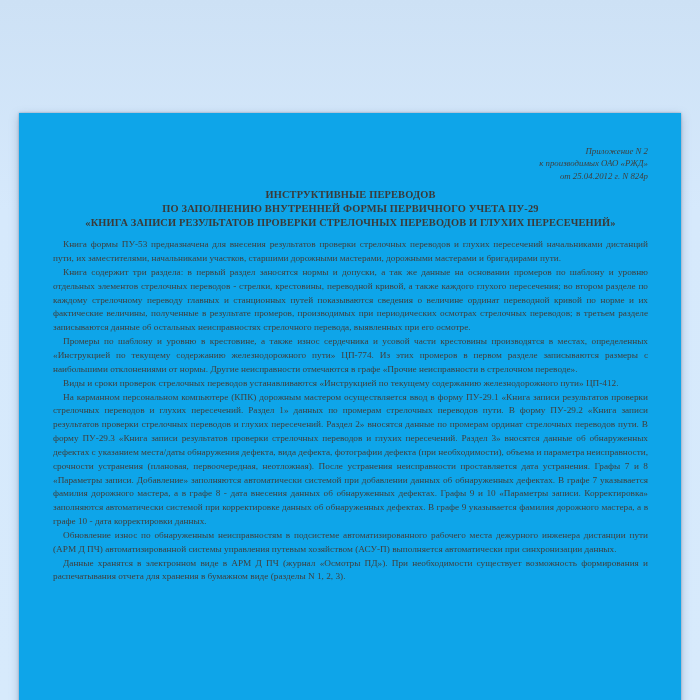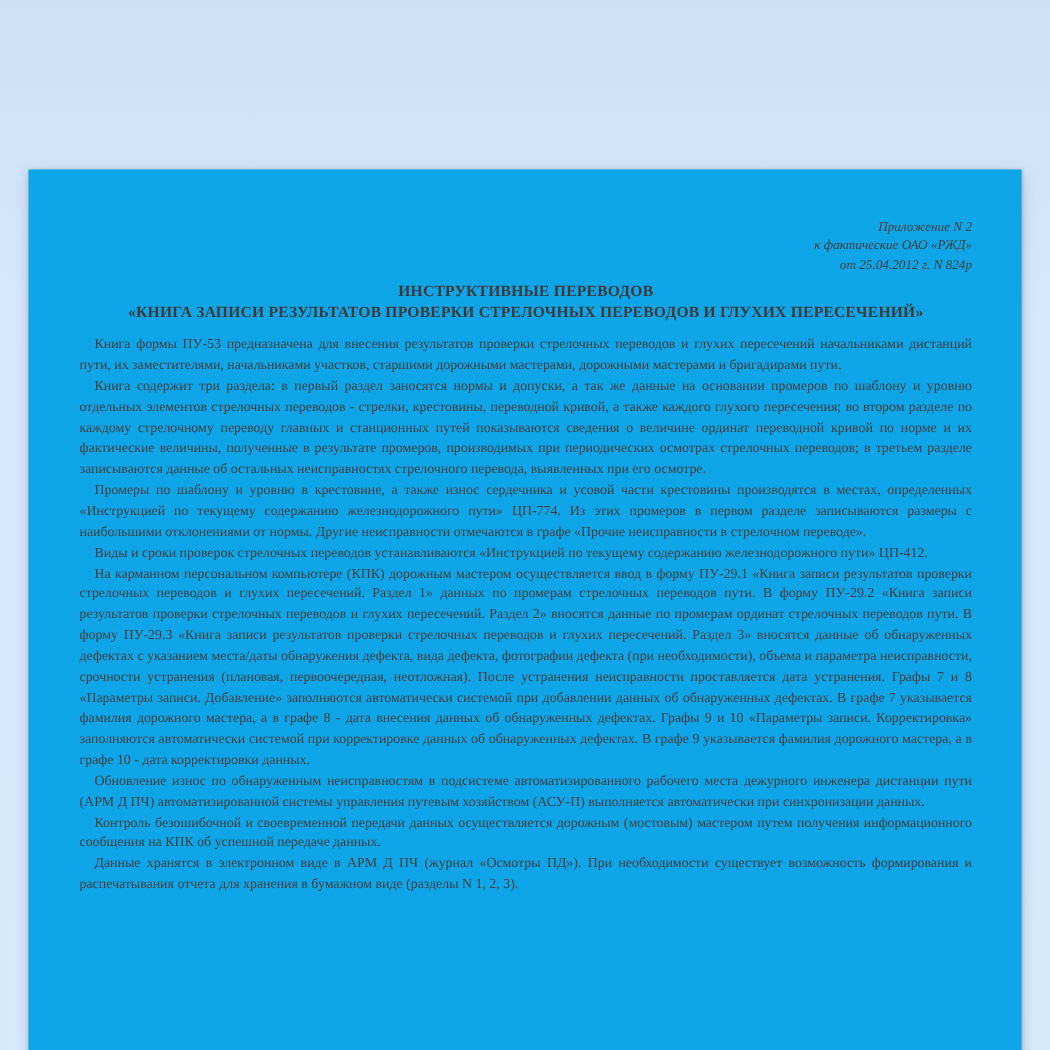--- a/index.html
+++ b/index.html
@@ -61,34 +61,34 @@
   }
 </style>
 </head>
 <body>
 
 <div class="canvas">
   <div class="paper">
 
     <div class="annex">
       <div>Приложение N 2</div>
-      <div>к фактические ОАО «РЖД»</div>
+      <div>к производимых ОАО «РЖД»</div>
       <div>от 25.04.2012 г. N 824р</div>
     </div>
 
     <div class="doc-title">
       <div>ИНСТРУКТИВНЫЕ ПЕРЕВОДОВ</div>
+      <div>ПО ЗАПОЛНЕНИЮ ВНУТРЕННЕЙ ФОРМЫ ПЕРВИЧНОГО УЧЕТА ПУ-29</div>
       <div>«КНИГА ЗАПИСИ РЕЗУЛЬТАТОВ ПРОВЕРКИ СТРЕЛОЧНЫХ ПЕРЕВОДОВ И ГЛУХИХ ПЕРЕСЕЧЕНИЙ»</div>
     </div>
 
     <div class="doc-body">
       <p>Книга формы ПУ-53 предназначена для внесения результатов проверки стрелочных переводов и глухих пересечений начальниками дистанций пути, их заместителями, начальниками участков, старшими дорожными мастерами, дорожными мастерами и бригадирами пути.</p>
       <p>Книга содержит три раздела: в первый раздел заносятся нормы и допуски, а так же данные на основании промеров по шаблону и уровню отдельных элементов стрелочных переводов - стрелки, крестовины, переводной кривой, а также каждого глухого пересечения; во втором разделе по каждому стрелочному переводу главных и станционных путей показываются сведения о величине ординат переводной кривой по норме и их фактические величины, полученные в результате промеров, производимых при периодических осмотрах стрелочных переводов; в третьем разделе записываются данные об остальных неисправностях стрелочного перевода, выявленных при его осмотре.</p>
       <p>Промеры по шаблону и уровню в крестовине, а также износ сердечника и усовой части крестовины производятся в местах, определенных «Инструкцией по текущему содержанию железнодорожного пути» ЦП-774. Из этих промеров в первом разделе записываются размеры с наибольшими отклонениями от нормы. Другие неисправности отмечаются в графе «Прочие неисправности в стрелочном переводе».</p>
       <p>Виды и сроки проверок стрелочных переводов устанавливаются «Инструкцией по текущему содержанию железнодорожного пути» ЦП-412.</p>
       <p>На карманном персональном компьютере (КПК) дорожным мастером осуществляется ввод в форму ПУ-29.1 «Книга записи результатов проверки стрелочных переводов и глухих пересечений. Раздел 1» данных по промерам стрелочных переводов пути. В форму ПУ-29.2 «Книга записи результатов проверки стрелочных переводов и глухих пересечений. Раздел 2» вносятся данные по промерам ординат стрелочных переводов пути. В форму ПУ-29.3 «Книга записи результатов проверки стрелочных переводов и глухих пересечений. Раздел 3» вносятся данные об обнаруженных дефектах с указанием места/даты обнаружения дефекта, вида дефекта, фотографии дефекта (при необходимости), объема и параметра неисправности, срочности устранения (плановая, первоочередная, неотложная). После устранения неисправности проставляется дата устранения. Графы 7 и 8 «Параметры записи. Добавление» заполняются автоматически системой при добавлении данных об обнаруженных дефектах. В графе 7 указывается фамилия дорожного мастера, а в графе 8 - дата внесения данных об обнаруженных дефектах. Графы 9 и 10 «Параметры записи. Корректировка» заполняются автоматически системой при корректировке данных об обнаруженных дефектах. В графе 9 указывается фамилия дорожного мастера, а в графе 10 - дата корректировки данных.</p>
       <p>Обновление износ по обнаруженным неисправностям в подсистеме автоматизированного рабочего места дежурного инженера дистанции пути (АРМ Д ПЧ) автоматизированной системы управления путевым хозяйством (АСУ-П) выполняется автоматически при синхронизации данных.</p>
-      <p>Контроль безошибочной и своевременной передачи данных осуществляется дорожным (мостовым) мастером путем получения информационного сообщения на КПК об успешной передаче данных.</p>
       <p>Данные хранятся в электронном виде в АРМ Д ПЧ (журнал «Осмотры ПД»). При необходимости существует возможность формирования и распечатывания отчета для хранения в бумажном виде (разделы N 1, 2, 3).</p>
     </div>
 
   </div>
 </div>
 
 </body></html>

